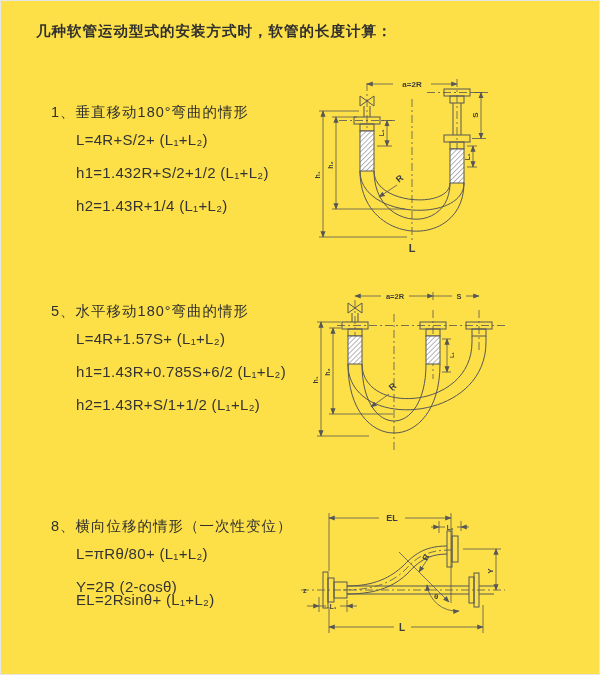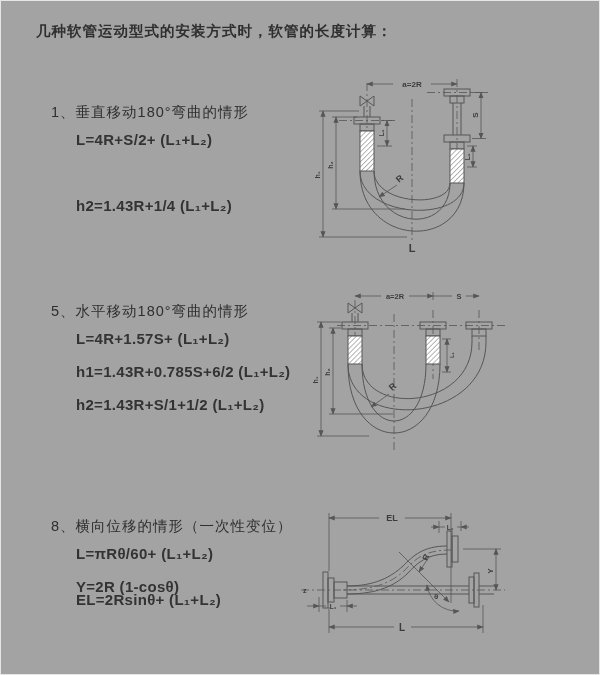--- a/index.html
+++ b/index.html
@@ -1,21 +1,21 @@
 <!DOCTYPE html>
 <html><head>
 <meta charset="utf-8">
 <style>
   html,body{margin:0;padding:0;background:#fff;}
-  .page{position:relative;width:600px;height:675px;background:#a3a3a3;overflow:hidden;
+  .page{position:relative;width:600px;height:675px;background:#fde047;overflow:hidden;
         font-family:"Liberation Sans","DejaVu Sans",sans-serif;color:#2f2f2f;
         border:1px solid #e6e6e6;box-sizing:border-box;}
   .title{position:absolute;left:35px;top:21px;font-size:14.5px;font-weight:bold;letter-spacing:1px;}
   .sec-h{position:absolute;font-size:14.5px;font-weight:normal;letter-spacing:1px;}
-  .f{position:absolute;font-size:15px;font-weight:bold;letter-spacing:.3px;color:#333;}
+  .f{position:absolute;font-size:15px;font-weight:normal;letter-spacing:.3px;color:#333;}
   .d{position:absolute;}
   .d line,.d path,.d rect{fill:none;stroke:#565656;stroke-width:1;}
   .d .hatch{fill:url(#hatch);}
   .d .cl{stroke-dasharray:8 3 2 3;stroke-width:.8;}
   .d .dim line,.d .dim path{stroke-width:.8;}
   .d text{fill:#3c3c3c;stroke:none;font-weight:bold;}
   #d1{left:308px;top:68px;width:282px;height:192px;}
   #d2{left:308px;top:283px;width:282px;height:178px;}
   #d3{left:298px;top:504px;width:212px;height:142px;}
 </style>
@@ -33,30 +33,31 @@
         <rect width="3.5" height="3.5" fill="#ffffff"></rect>
         <line x1="0" y1="0" x2="0" y2="3.5" stroke="#6a6a6a" stroke-width="1"></line>
       </pattern>
     </defs>
   </svg>
 
   <div class="title">几种软管运动型式的安装方式时，软管的长度计算：</div>
 
   <div class="sec-h" style="left:50px;top:102px">1、垂直移动180°弯曲的情形</div>
   <div class="f" style="left:75px;top:130px">L=4R+S/2+ (L₁+L₂)</div>
+  <div class="f" style="left:75px;top:163px">h1=1.432R+S/2+1/2 (L₁+L₂)</div>
   <div class="f" style="left:75px;top:196px">h2=1.43R+1/4 (L₁+L₂)</div>
 
   <div class="sec-h" style="left:50px;top:301px">5、水平移动180°弯曲的情形</div>
   <div class="f" style="left:75px;top:329px">L=4R+1.57S+ (L₁+L₂)</div>
   <div class="f" style="left:75px;top:362px">h1=1.43R+0.785S+6/2 (L₁+L₂)</div>
   <div class="f" style="left:75px;top:395px">h2=1.43R+S/1+1/2 (L₁+L₂)</div>
 
   <div class="sec-h" style="left:50px;top:516px">8、横向位移的情形（一次性变位）</div>
-  <div class="f" style="left:75px;top:544px">L=πRθ/60+ (L₁+L₂)</div>
-  <div class="f" style="left:75px;top:577px">Y=2R (1-cosθ)</div>
+  <div class="f" style="left:75px;top:544px">L=πRθ/80+ (L₁+L₂)</div>
+  <div class="f" style="left:75px;top:577px">Y=2R (2-cosθ)</div>
   <div class="f" style="left:75px;top:590px">EL=2Rsinθ+ (L₁+L₂)</div>
 
   <svg id="d1" class="d" viewBox="0 0 282 192">
     <g>
       <line class="cl" x1="58" y1="14" x2="58" y2="64"></line>
       <line class="cl" x1="148" y1="10" x2="148" y2="92"></line>
       <line class="cl" x1="103" y1="30" x2="103" y2="172"></line>
       <line class="cl" x1="30" y1="51.5" x2="88" y2="51.5"></line>
       <line class="cl" x1="118" y1="23.5" x2="180" y2="23.5"></line>
     </g>

